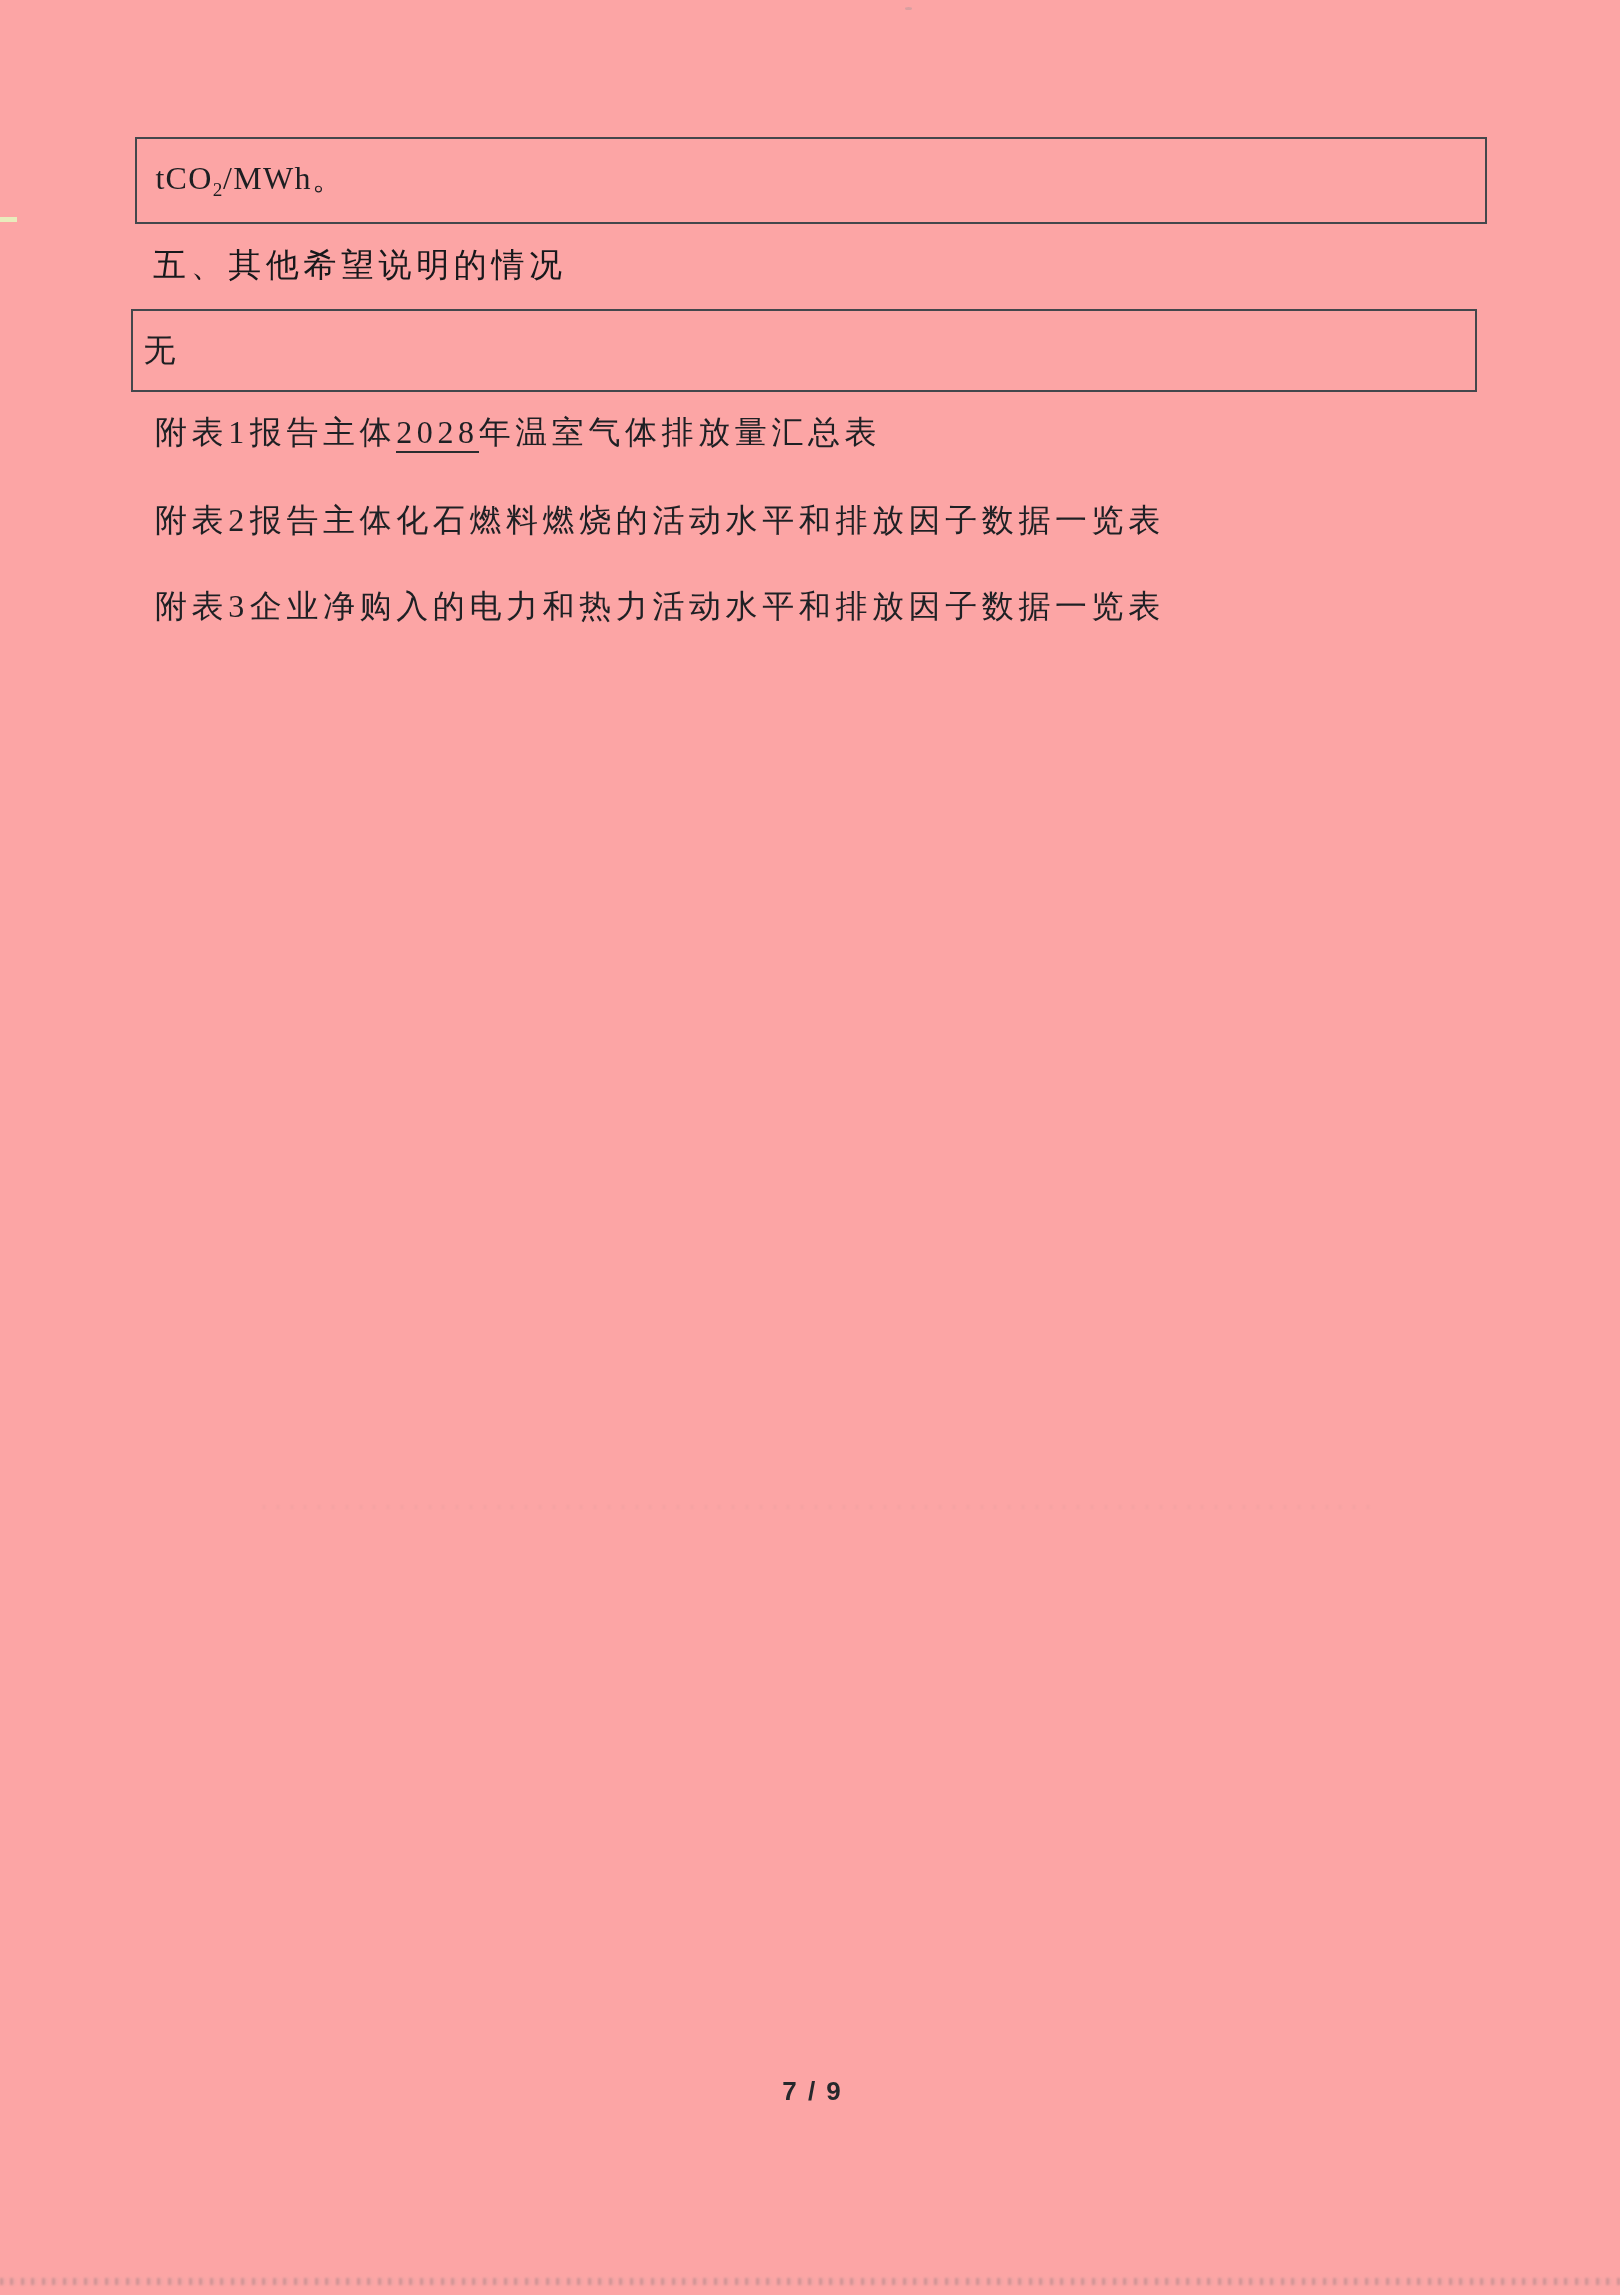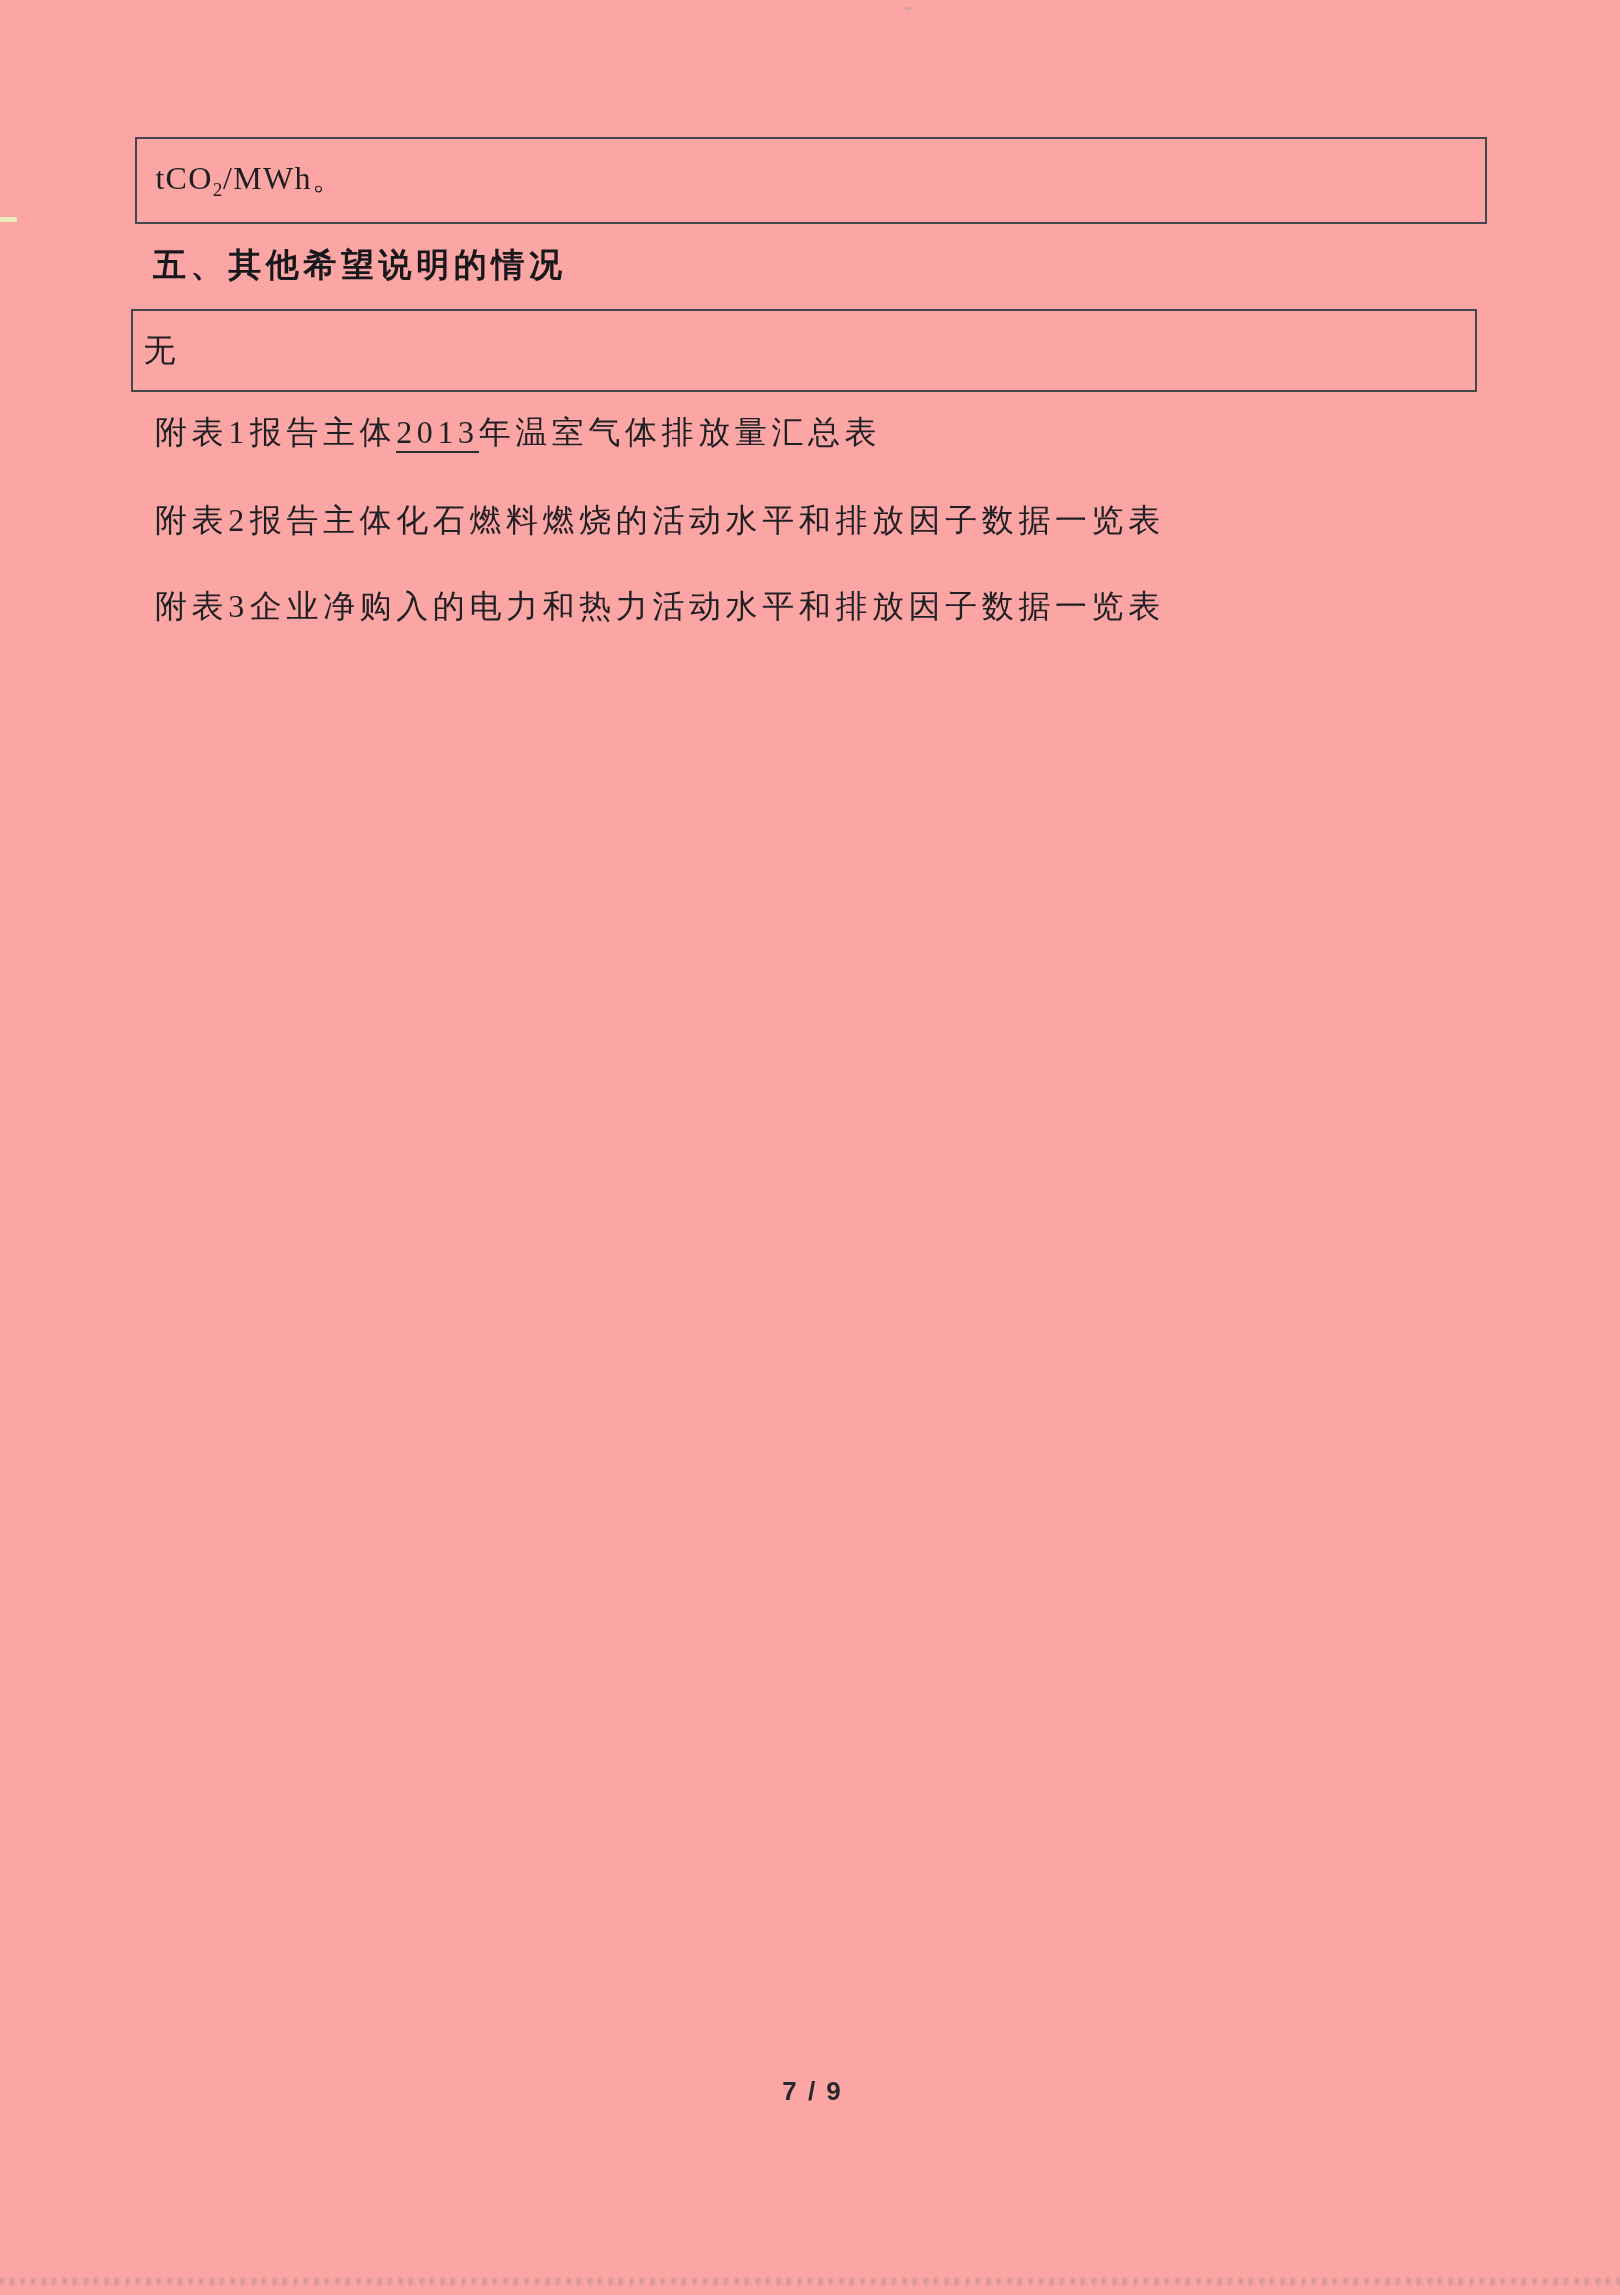--- a/index.html
+++ b/index.html
@@ -27,21 +27,21 @@
 
   .body-text {
     font-size:32px; color:#1d1f22; letter-spacing:1.3px; line-height:1.2;
     white-space:nowrap;
   }
   .co2-sub { font-size:0.60em; vertical-align:-7.2px; letter-spacing:0.7px; }
 
   .section-heading {
     position:absolute; left:153px; top:244px;
     font-family:"Liberation Sans","DejaVu Sans",sans-serif;
-    font-size:33px; font-weight:700; color:#17181b;
+    font-size:33px; font-weight:400; color:#17181b;
     letter-spacing:4.6px; line-height:1.25; white-space:nowrap;
   }
 
   .attachment-line {
     position:absolute; left:155px;
     font-size:32px; color:#1e2024; letter-spacing:4.6px;
     line-height:1.3; white-space:nowrap;
   }
   .attachment-1 { top:412px; }
   .attachment-2 { top:500px;text-align:center; }
@@ -88,21 +88,21 @@
   <div class="answer-box box-emission">
     <p class="body-text"><span>tCO</span><sub class="co2-sub">2</sub><span>/MWh。</span></p>
   </div>
 
   <h2 class="section-heading">五、其他希望说明的情况</h2>
 
   <div class="answer-box box-other">
     <p class="body-text">无</p>
   </div>
 
-  <p class="attachment-line attachment-1"><span class="att-label">附表1</span><span>报告主体</span><span class="underlined">2013</span><span>年温室气体排放量汇总表</span></p>
+  <p class="attachment-line attachment-1"><span class="att-label">附表1</span><span>报告主体</span><span class="underlined">2028</span><span>年温室气体排放量汇总表</span></p>
 
   <p class="attachment-line attachment-2"><span class="att-label">附表2</span><span>报告主体化石燃料燃烧的活动水平和排放因子数据一览表</span><span class="underlined"></span><span></span></p>
 
   <p class="attachment-line attachment-3"><span class="att-label">附表3</span><span>企业净购入的电力和热力活动水平和排放因子数据一览表</span><span class="underlined"></span><span></span></p>
 
   <div class="page-number">7 / 9</div>
 
   <div class="artifact-yellow-dash"></div>
   <div class="artifact-top-dot"></div>
   <div class="artifact-mid-noise"></div>

